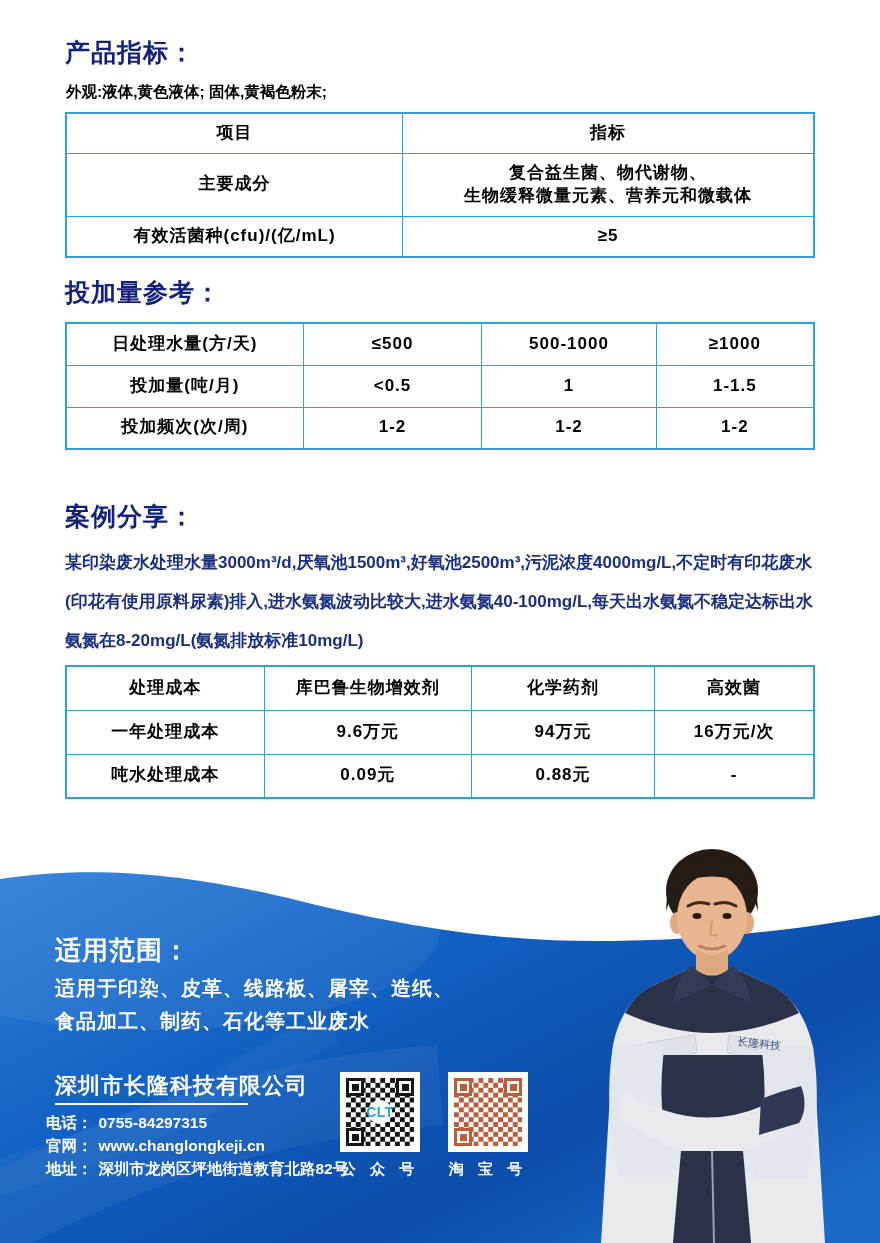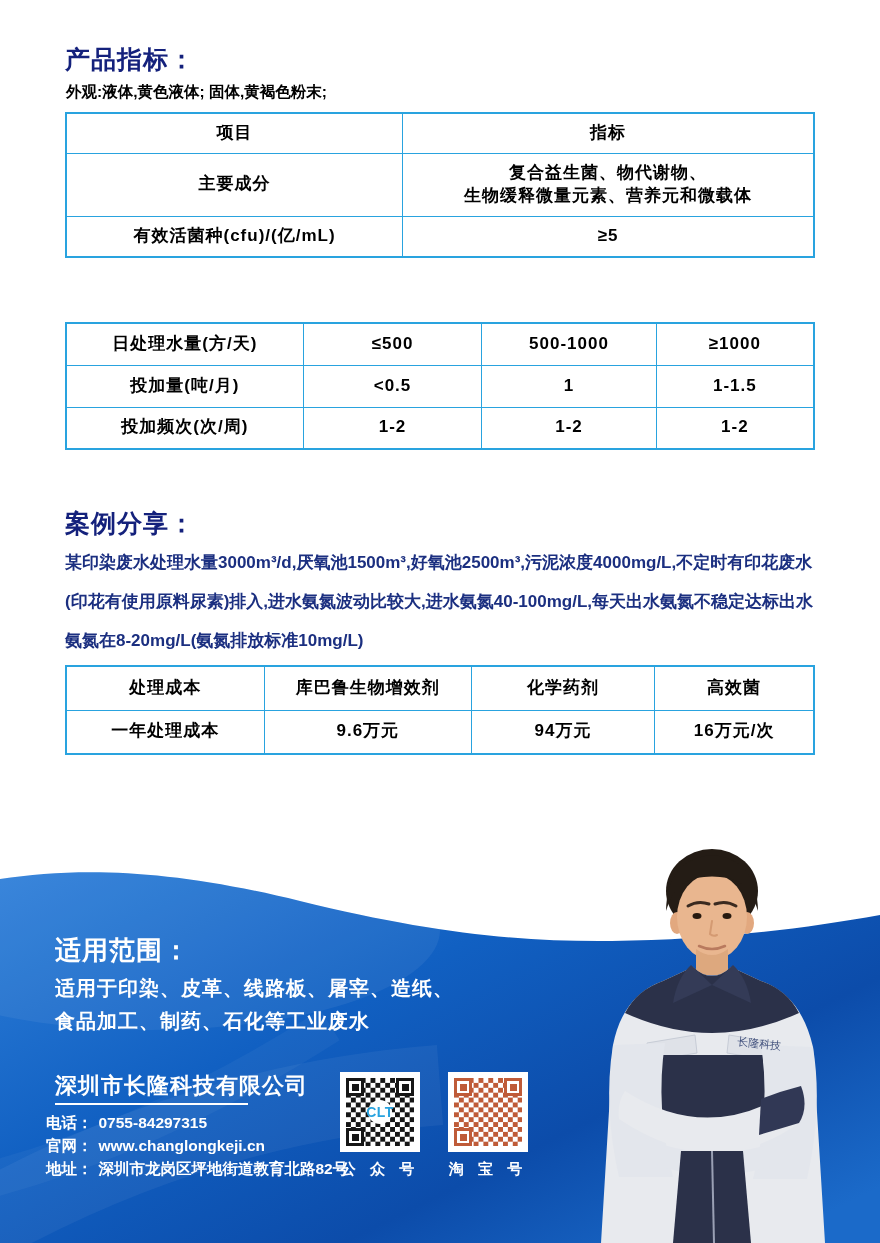--- a/index.html
+++ b/index.html
@@ -7,21 +7,21 @@
   body {
     width:880px; height:1243px;
     font-family:"Liberation Sans","DejaVu Sans",sans-serif;
     background:#ffffff;
   }
   .page { position:relative; width:880px; height:1243px; background:#fff; overflow:hidden; }
 
   
   .sec-heading {
     position:absolute; left:65px;
-    font-size:25px; font-weight:800; color:#14217c; letter-spacing:1px;margin-top:7px;
+    font-size:25px; font-weight:800; color:#14217c; letter-spacing:1px;
   }
   #h-product { top:36px; }
   #h-dose    { top:276px; }
   #h-case    { top:500px; }
 
   #appearance {
     position:absolute; left:66px; top:82px;
     font-size:15.5px; font-weight:600; color:#000;
   }
 
@@ -128,20 +128,21 @@
         <div>生物缓释微量元素、营养元和微载体</div>
       </td>
     </tr>
     <tr>
       <td>有效活菌种(cfu)/(亿/mL)</td>
       <td>≥5</td>
     </tr>
   </tbody>
     </table>
 
+  <div class="sec-heading" id="h-dose">投加量参考：</div>
 
   <table class="dose-table">
     <colgroup>
         <col style="width:31.7%">
         <col style="width:23.9%">
         <col style="width:23.3%">
         <col style="width:21.1%">
       </colgroup>
     <tbody>
         <tr>
@@ -180,20 +181,26 @@
       <td>处理成本</td>
       <td>库巴鲁生物增效剂</td>
       <td>化学药剂</td>
       <td>高效菌</td>
     </tr>
     <tr>
       <td>一年处理成本</td>
       <td>9.6万元</td>
       <td>94万元</td>
       <td>16万元/次</td>
+    </tr>
+    <tr>
+      <td>吨水处理成本</td>
+      <td>0.09元</td>
+      <td>0.88元</td>
+      <td>-</td>
     </tr>
   </tbody>
     </table>
 
   <div class="bottom">
 
     <svg class="wave" viewBox="0 0 880 398" preserveAspectRatio="none">
       <defs>
         <linearGradient id="bgGrad" x1="0" y1="0" x2="1" y2="0.85">
           <stop offset="0" stop-color="#2e7fd9"></stop>

